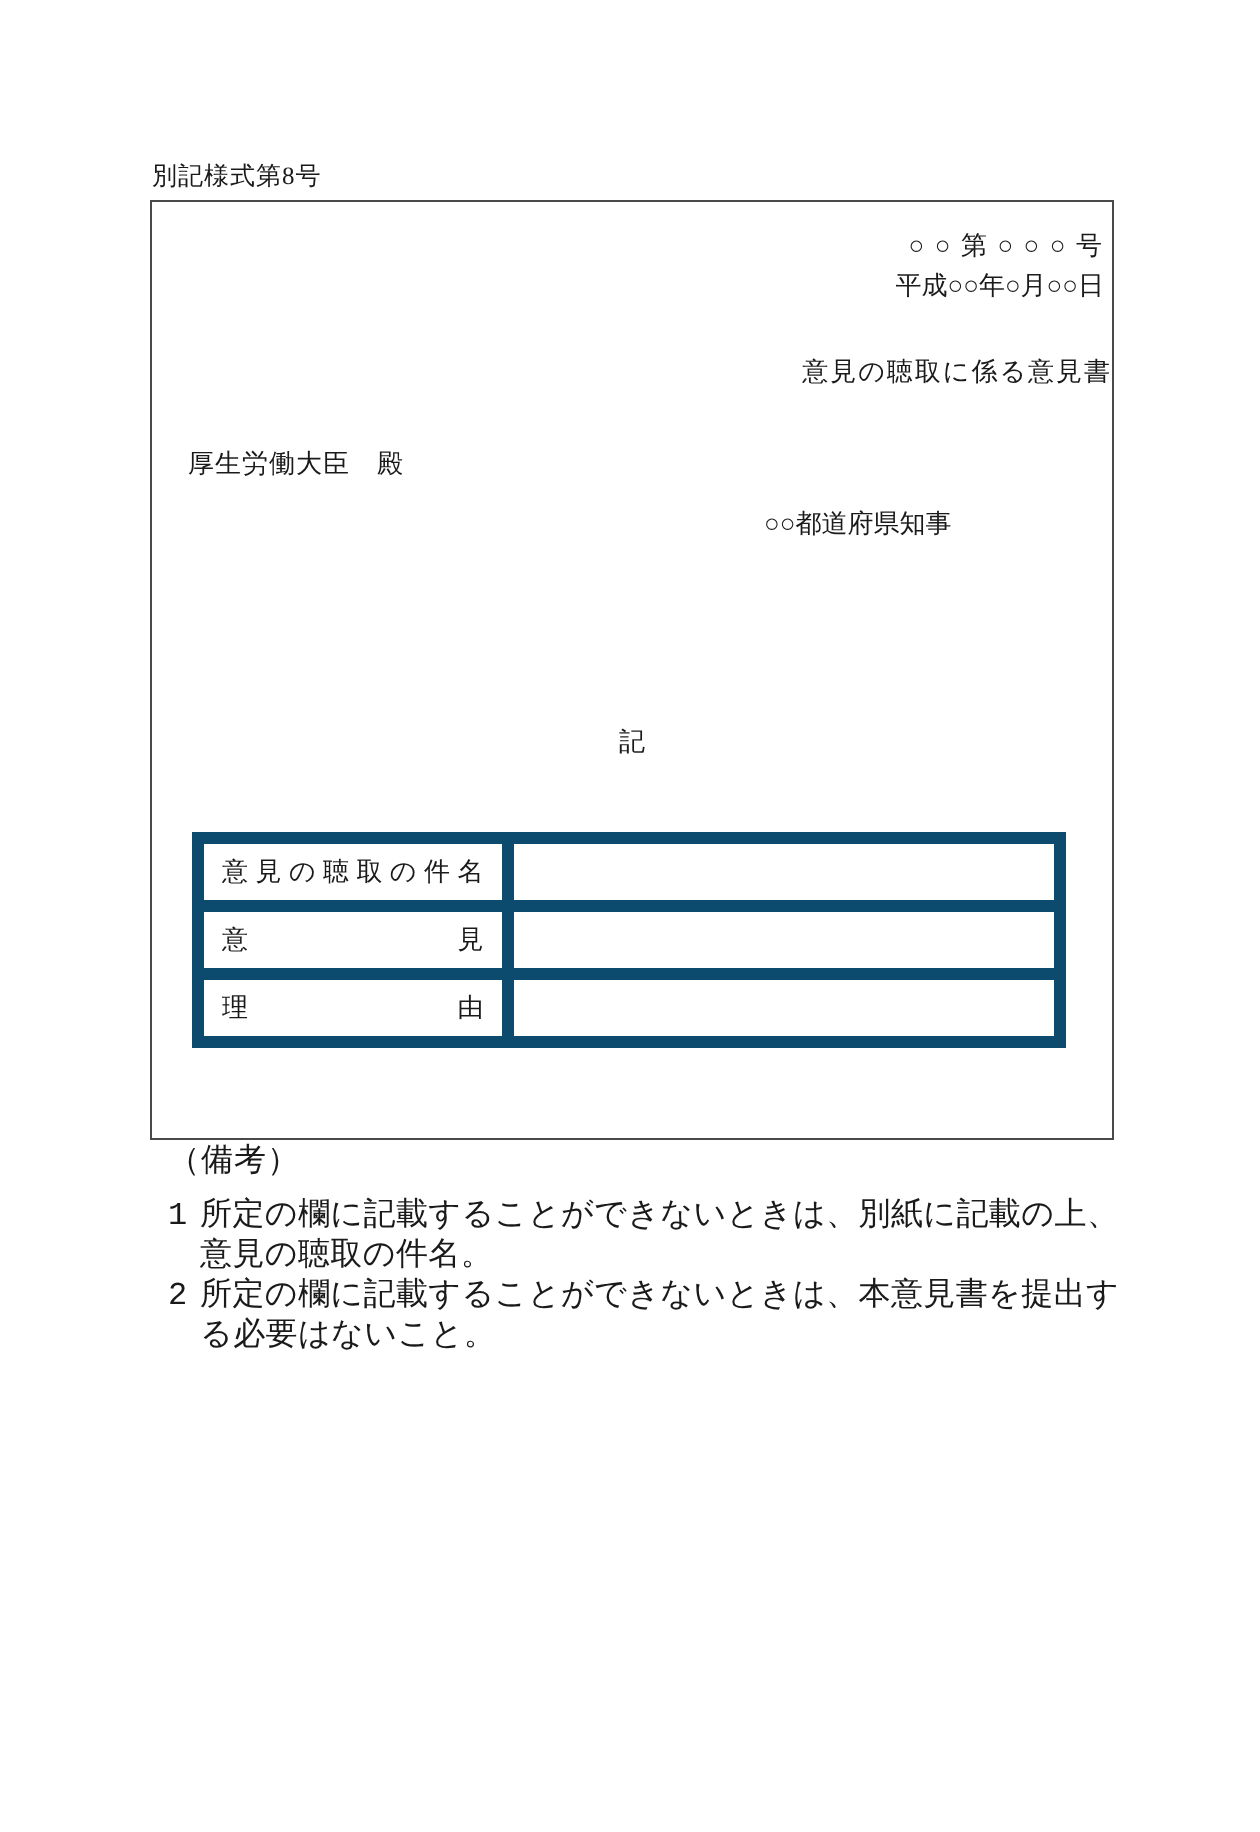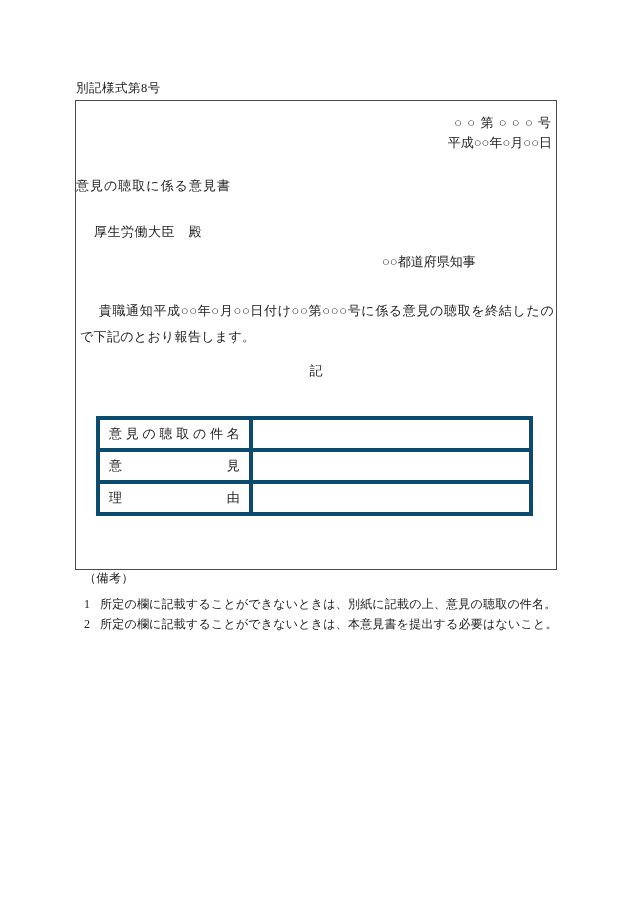--- a/index.html
+++ b/index.html
@@ -44,21 +44,21 @@
     position: absolute;
     right: 4px;
     top: 33px;
     font-size: 13px;
   }
   .doc-title {
     position: absolute;
     left: 0;
     right: 0;
     top: 76px;
-    text-align: left;
+    text-align: right;
     font-size: 13px;
     letter-spacing: 1px;
   }
   .addressee {
     position: absolute;
     left: 18px;
     top: 122px;
     font-size: 13px;
     letter-spacing: 0.5px;
   }
@@ -91,41 +91,42 @@
   .opinion-table {
     position: absolute;
     left: 20px;
     top: 315px;
     width: 437px;
     border-collapse: collapse;
     table-layout: fixed;
   }
   .opinion-table th,
   .opinion-table td {
-    border: 4px solid #0c4a6e;
+    border: 6px solid #0c4a6e;
     font-weight: normal;
     font-size: 13px;
     vertical-align: top;
     padding: 5px 9px;
   }
   .opinion-table th {
     width: 131px;
     text-align: justify;
     text-align-last: justify;
     letter-spacing: 0.3px;
   }
   .row-subject { height: 21px; }
   .row-opinion { height: 30px; }
   .row-reason  { height: 28px; padding-left: 42px; }
   .notes {
     position: absolute;
     left: 84px;
     top: 570px;
     width: 478px;
-    font-size: 12px;
+    font-size: 16px;
+    font-family: Liberation Mono, monospace;
   }
   .notes-heading {
     margin-bottom: 7px;
     letter-spacing: 0.5px;
   }
   .note-item {
     display: flex;
     line-height: 20px;
     letter-spacing: 0.2px;
   }
@@ -148,21 +149,20 @@
     <div class="doc-number">○ ○ 第 ○ ○ ○ 号</div>
 
     <div class="doc-date">平成○○年○月○○日</div>
 
     <div class="doc-title">意見の聴取に係る意見書</div>
 
     <div class="addressee">厚生労働大臣　殿</div>
 
     <div class="sender">○○都道府県知事</div>
 
-    <div class="body-text">貴職通知平成○○年○月○○日付け○○第○○○号に係る意見の聴取を終結したので下記のとおり報告します。</div>
 
     <div class="section-marker">記</div>
 
     <table class="opinion-table">
       <tbody>
           <tr class="row-subject">
         <th>意見の聴取の件名</th>
         <td></td>
       </tr>
       <tr class="row-opinion">

